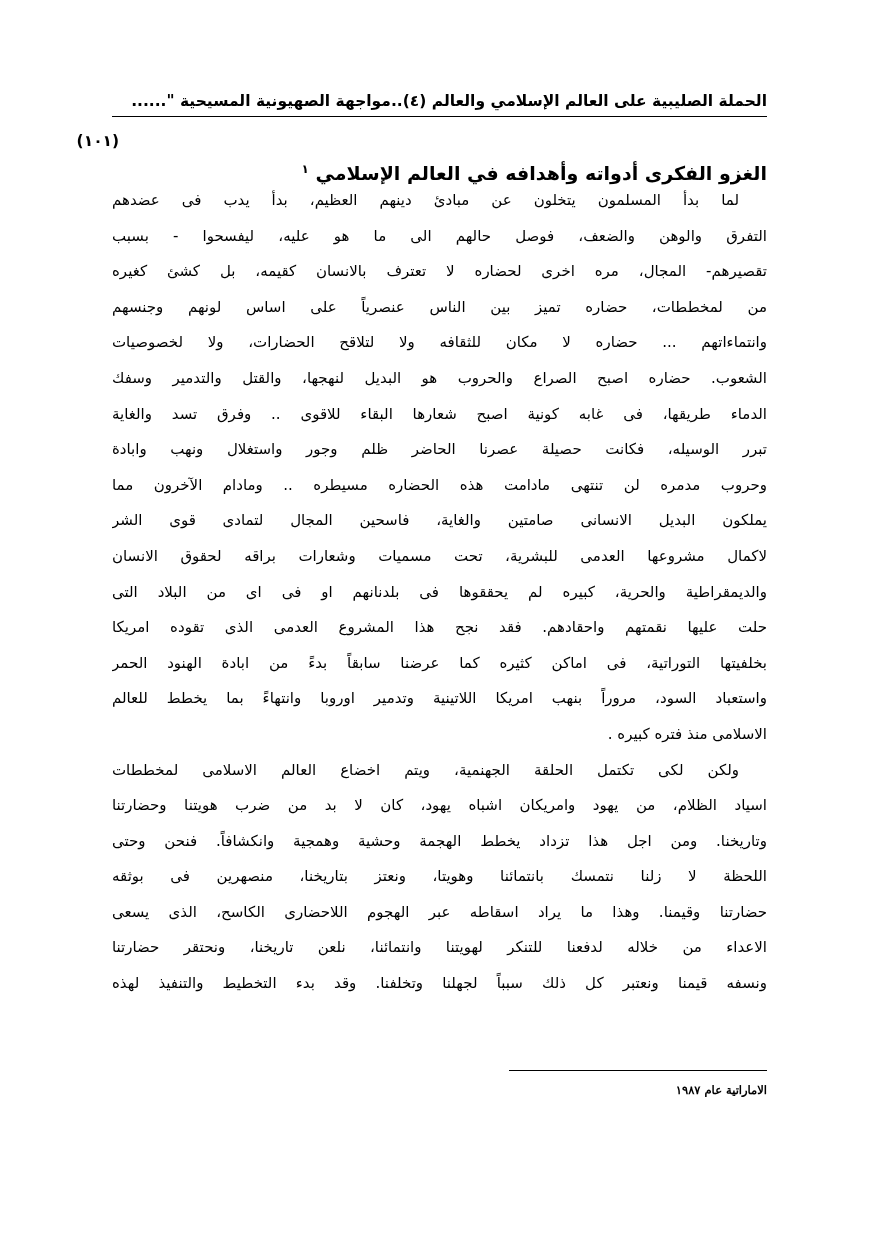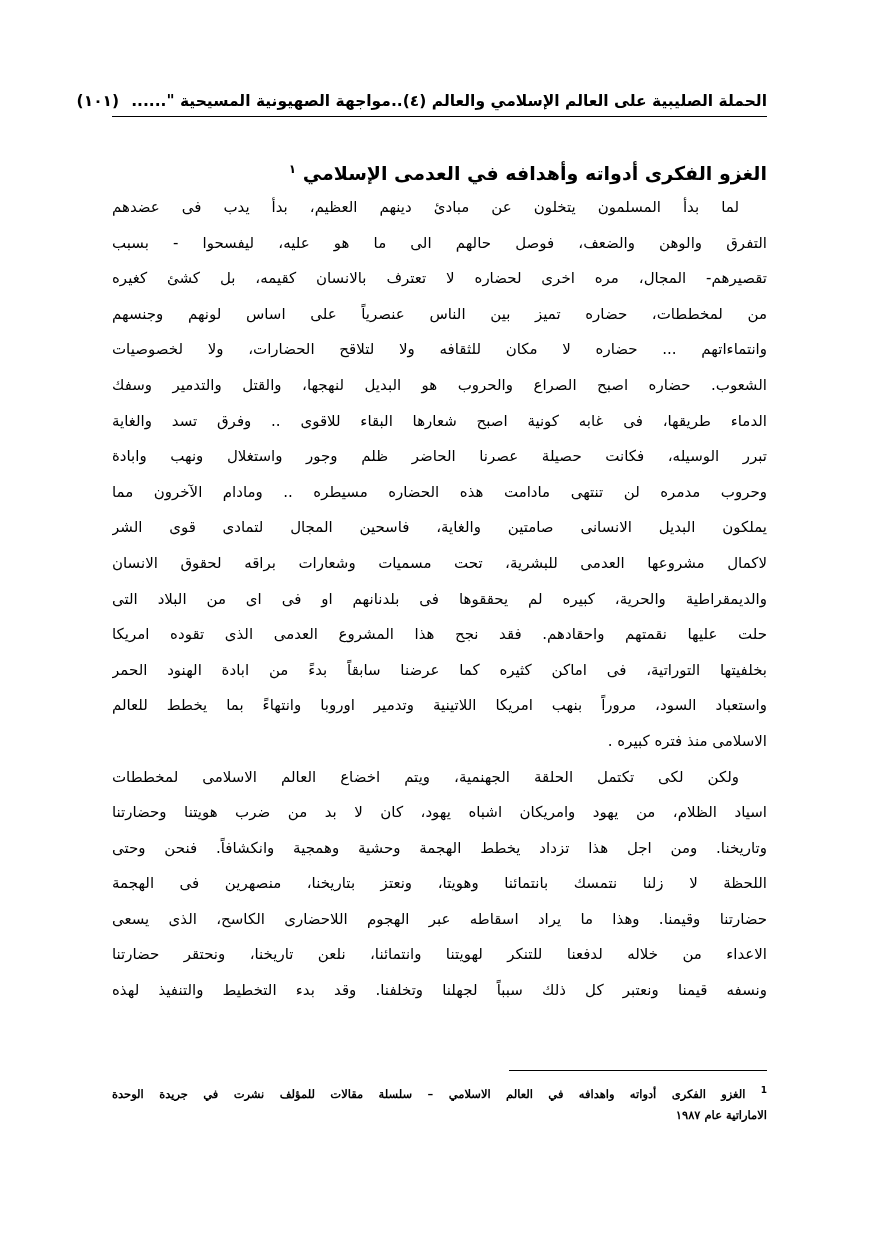--- a/index.html
+++ b/index.html
@@ -33,38 +33,39 @@
       font-weight: bold;
       font-size: 15.5px;
       line-height: 26px;
       white-space: nowrap;
       display: flex;
       justify-content: flex-start;
       gap: 12px;
     }
     .running-header .page-no {
       direction: rtl;
+      margin-top: 40px;
     }
     .section-title {
       position: absolute;
       top: 152px;
       left: 0;
       right: 0;
       font-family: "DejaVu Sans", sans-serif;
       font-weight: bold;
       font-size: 19px;
       line-height: 34px;
       white-space: nowrap;
     }
     .section-title sup {
       font-size: 12px;
     }
     .body-text {
       position: absolute;
-      top: 190px;
+      top: 183px;
       left: 0;
       right: 0;
       font-family: "DejaVu Sans", sans-serif;
       font-size: 15px;
     }
     .line {
       height: 35.6px;
       line-height: 35.6px;
       white-space: nowrap;
       text-align: justify;
@@ -113,21 +114,21 @@
 <body>
 
 <div class="page">
 
   <div class="running-header">
     <span>الحملة الصليبية على العالم الإسلامي والعالم (٤)..مواجهة الصهيونية المسيحية "......</span>
     <span class="page-no">(١٠١)</span>
   </div>
 
   <div class="section-title">
-    <span>الغزو الفكرى أدواته وأهدافه في العدمى الإسلامي</span>
+    <span>الغزو الفكرى أدواته وأهدافه في العالم الإسلامي</span>
     <sup>١</sup>
   </div>
 
   <div class="body-text">
     <div class="line indent">لما بدأ المسلمون يتخلون عن مبادئ دينهم العظيم، بدأ يدب فى عضدهم</div>
     <div class="line">التفرق والوهن والضعف، فوصل حالهم الى ما هو عليه، ليفسحوا - بسبب</div>
     <div class="line">تقصيرهم- المجال، مره اخرى لحضاره لا تعترف بالانسان كقيمه، بل كشئ كغيره</div>
     <div class="line">من لمخططات، حضاره تميز بين الناس عنصرياً على اساس لونهم وجنسهم</div>
     <div class="line">وانتماءاتهم ... حضاره لا مكان للثقافه ولا لتلاقح الحضارات، ولا لخصوصيات</div>
     <div class="line">الشعوب. حضاره اصبح الصراع والحروب هو البديل لنهجها، والقتل والتدمير وسفك</div>
@@ -137,29 +138,25 @@
     <div class="line">يملكون البديل الانسانى صامتين والغاية، فاسحين المجال لتمادى قوى الشر</div>
     <div class="line">لاكمال مشروعها العدمى للبشرية، تحت مسميات وشعارات براقه لحقوق الانسان</div>
     <div class="line">والديمقراطية والحرية، كبيره لم يحققوها فى بلدنانهم او فى اى من البلاد التى</div>
     <div class="line">حلت عليها نقمتهم واحقادهم. فقد نجح هذا المشروع العدمى الذى تقوده امريكا</div>
     <div class="line">بخلفيتها التوراتية، فى اماكن كثيره كما عرضنا سابقاً بدءً من ابادة الهنود الحمر</div>
     <div class="line">واستعباد السود، مروراً بنهب امريكا اللاتينية وتدمير اوروبا وانتهاءً بما يخطط للعالم</div>
     <div class="line last">الاسلامى منذ فتره كبيره .</div>
     <div class="line indent">ولكن لكى تكتمل الحلقة الجهنمية، ويتم اخضاع العالم الاسلامى لمخططات</div>
     <div class="line">اسياد الظلام، من يهود وامريكان اشباه يهود، كان لا بد من ضرب هويتنا وحضارتنا</div>
     <div class="line">وتاريخنا. ومن اجل هذا تزداد يخطط الهجمة وحشية وهمجية وانكشافاً. فنحن وحتى</div>
-    <div class="line">اللحظة لا زلنا نتمسك بانتمائنا وهويتا، ونعتز بتاريخنا، منصهرين فى الهجمة</div>
+    <div class="line">اللحظة لا زلنا نتمسك بانتمائنا وهويتا، ونعتز بتاريخنا، منصهرين فى بوثقه</div>
     <div class="line">حضارتنا وقيمنا. وهذا ما يراد اسقاطه عبر الهجوم اللاحضارى الكاسح، الذى يسعى</div>
     <div class="line">الاعداء من خلاله لدفعنا للتنكر لهويتنا وانتمائنا، نلعن تاريخنا، ونحتقر حضارتنا</div>
     <div class="line">ونسفه قيمنا ونعتبر كل ذلك سبباً لجهلنا وتخلفنا. وقد بدء التخطيط والتنفيذ لهذه</div>
   </div>
 
   <div class="footnote-rule"></div>
 
   <div class="footnote">
-    <div class="fline">
-      <sup>1</sup>
-      <span>الغزو الفكرى أدواته واهدافه في العالم الاسلامي – سلسلة مقالات للمؤلف نشرت في جريدة الوحدة</span>
-    </div>
     <div class="fline last">الاماراتية عام ١٩٨٧</div>
   </div>
 
 </div>
 
 </body></html>

